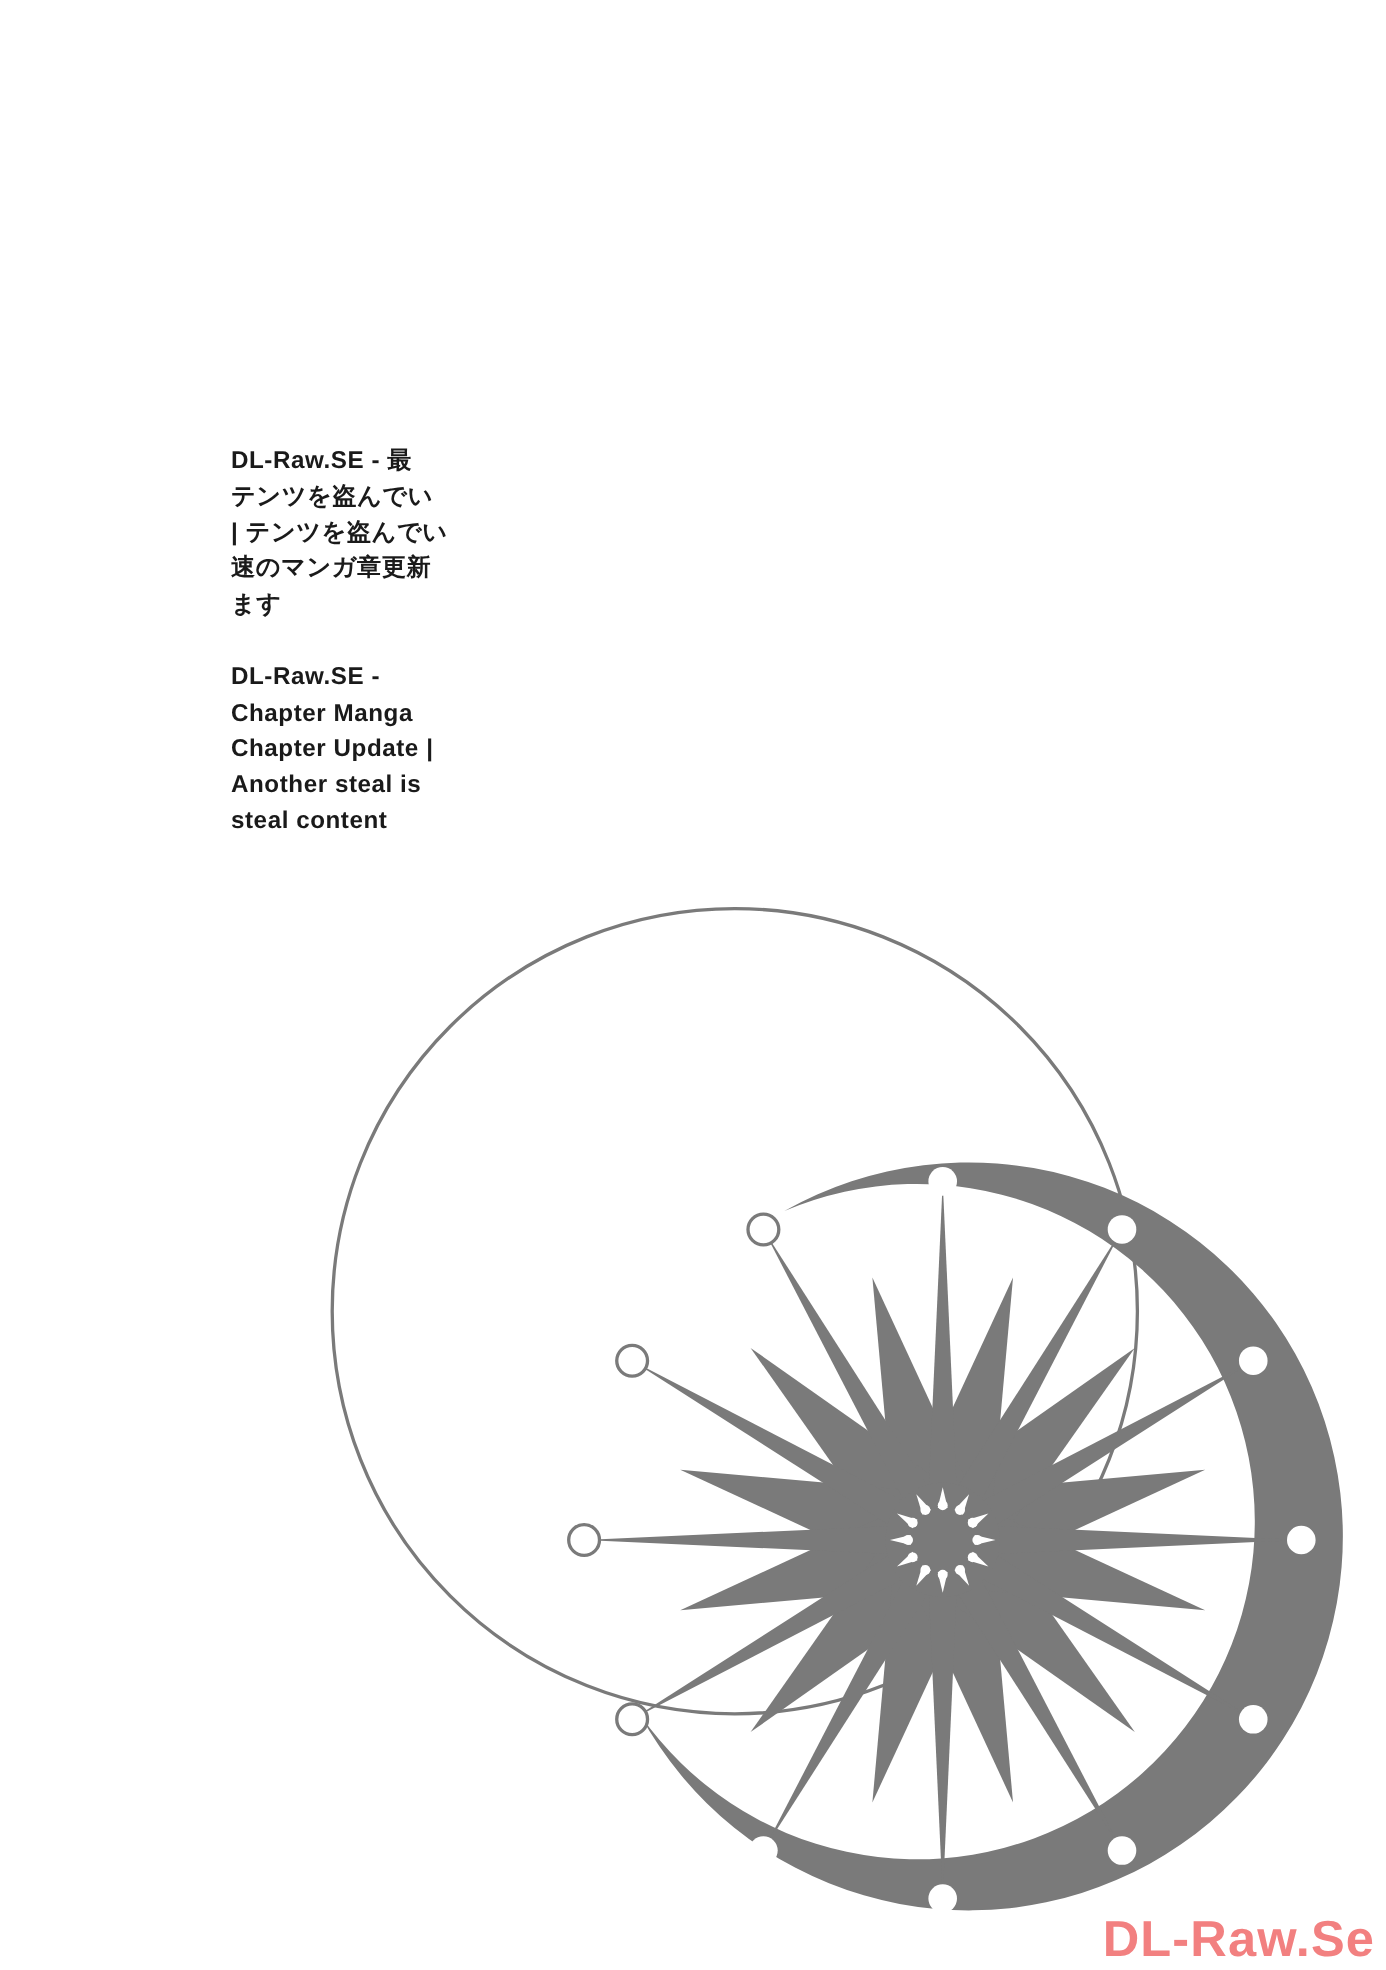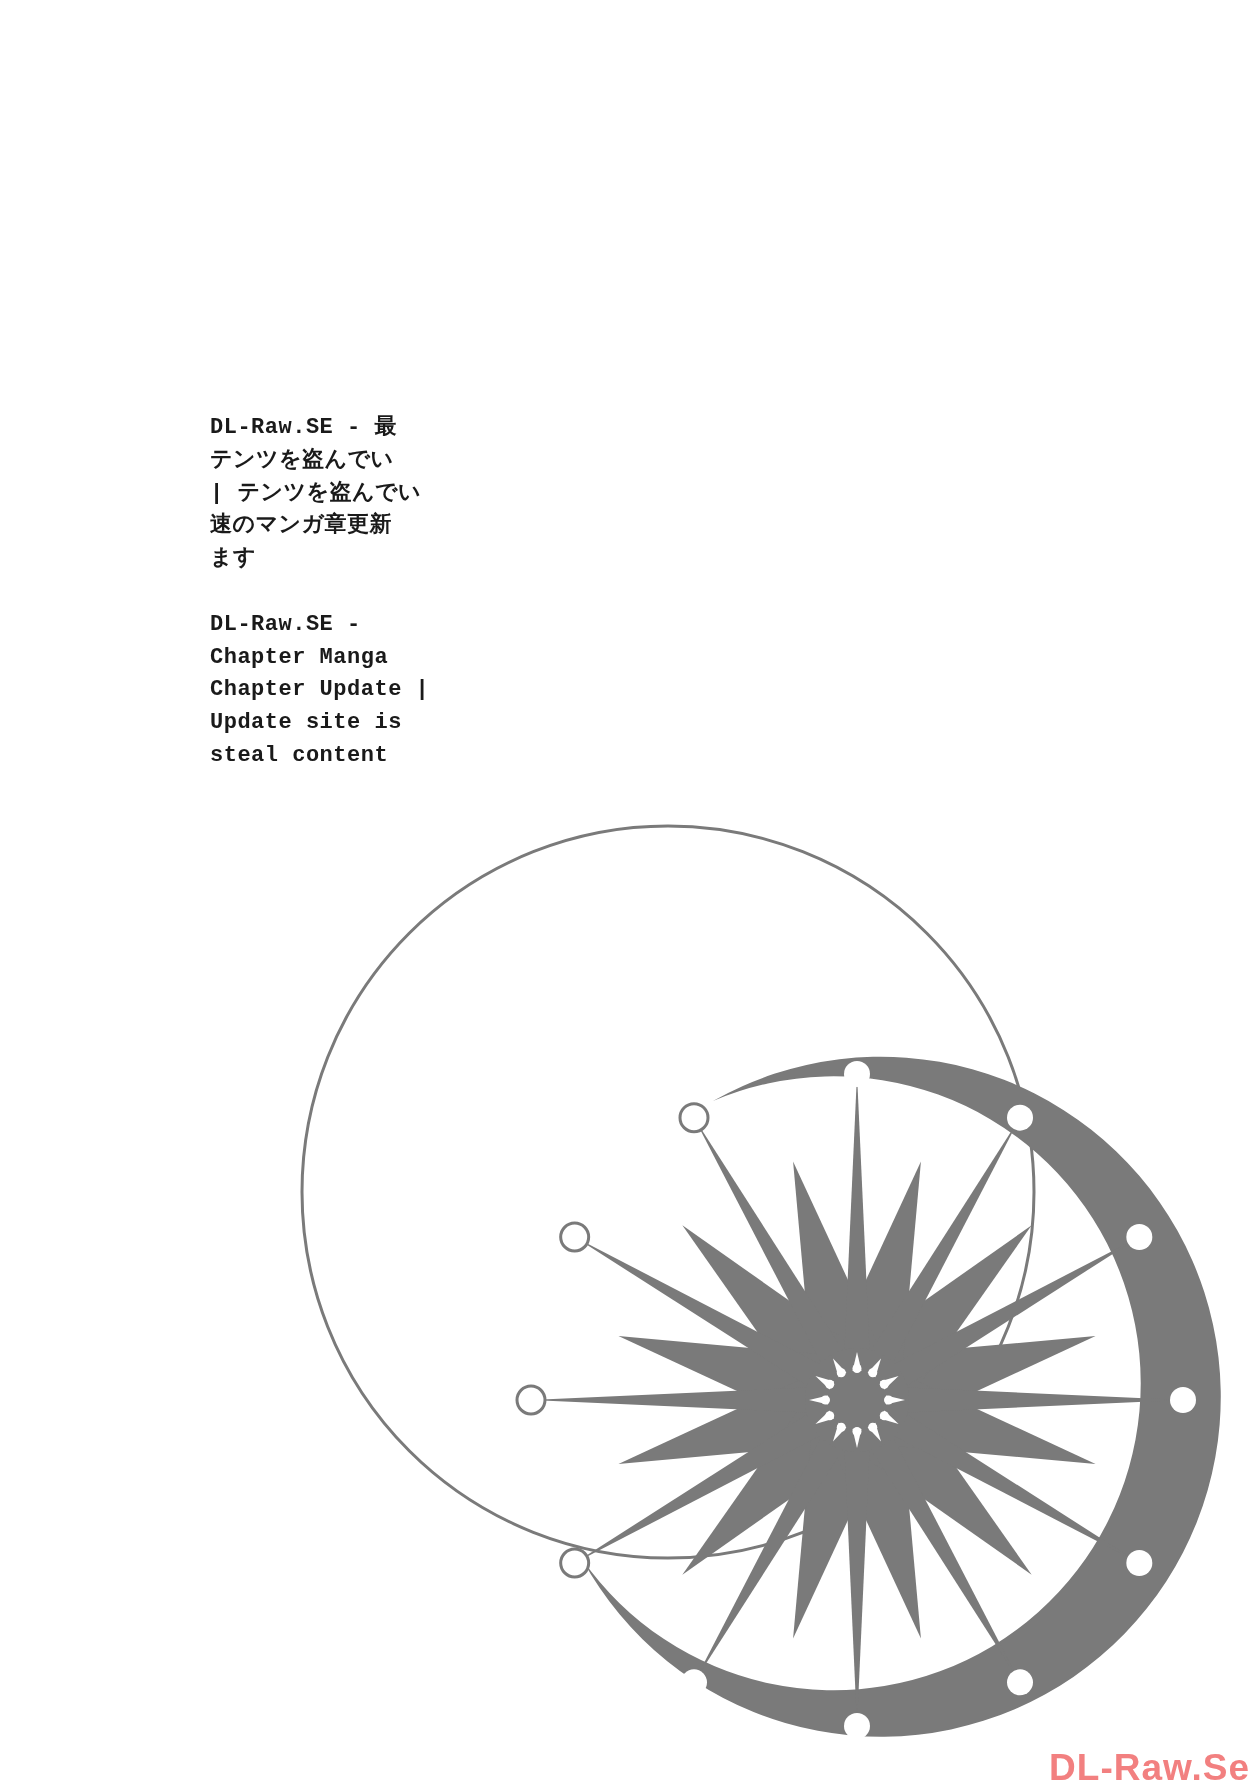--- a/index.html
+++ b/index.html
@@ -3,49 +3,49 @@
 <meta charset="utf-8">
 <style>
   :root { --gray:#7a7a7a; --pink:#f28080; --text:#1a1a1a; --bg:#ffffff; }
   html,body { margin:0; padding:0; }
   body {
     width:1260px; height:1791px; position:relative; overflow:hidden;
     background:var(--bg);
     font-family:"Liberation Sans","DejaVu Sans",sans-serif;
   }
   .notice {
-    position:absolute; left:210px; top:412px; width:230px;
-    color:var(--text); font-weight:bold;font-family:Liberation Mono, monospace;
+    position:absolute; left:210px; top:402px; width:230px;
+    color:var(--text); font-weight:bold;
   }
   .notice .line {
     font-size:22px; line-height:32.8px; white-space:nowrap;
     letter-spacing:0.5px;
   }
   .notice .spacer { height:32.8px; }
   .graphic { position:absolute; left:0; top:0; }
   .watermark {
     position:absolute; right:10px; bottom:2px;
-    font-size:37px; font-weight:bold; letter-spacing:1px;
+    font-size:46px; font-weight:bold; letter-spacing:1px;
     color:var(--pink);
   }
 </style>
 </head>
 <body>
 
 <div class="notice">
   <div class="line">DL-Raw.SE - 最</div>
   <div class="line">テンツを盗んでい</div>
   <div class="line">| テンツを盗んでい</div>
   <div class="line">速のマンガ章更新</div>
   <div class="line">ます</div>
   <div class="spacer"></div>
   <div class="line">DL-Raw.SE -</div>
   <div class="line">Chapter Manga</div>
   <div class="line">Chapter Update |</div>
-  <div class="line">Update site is</div>
+  <div class="line">Another steal is</div>
   <div class="line">steal content</div>
 </div>
 
 <svg class="graphic" width="1260" height="1791" viewBox="0 0 1260 1791">
 
   <circle cx="668" cy="1192" r="366" fill="none" stroke="#7a7a7a" stroke-width="3"></circle>
 
   <path fill="#7a7a7a" d="M 713 1101 A 340 340 0 1 1 582 1559 A 307 307 0 1 0 713 1101 Z"></path>
 
   <g id="star">

